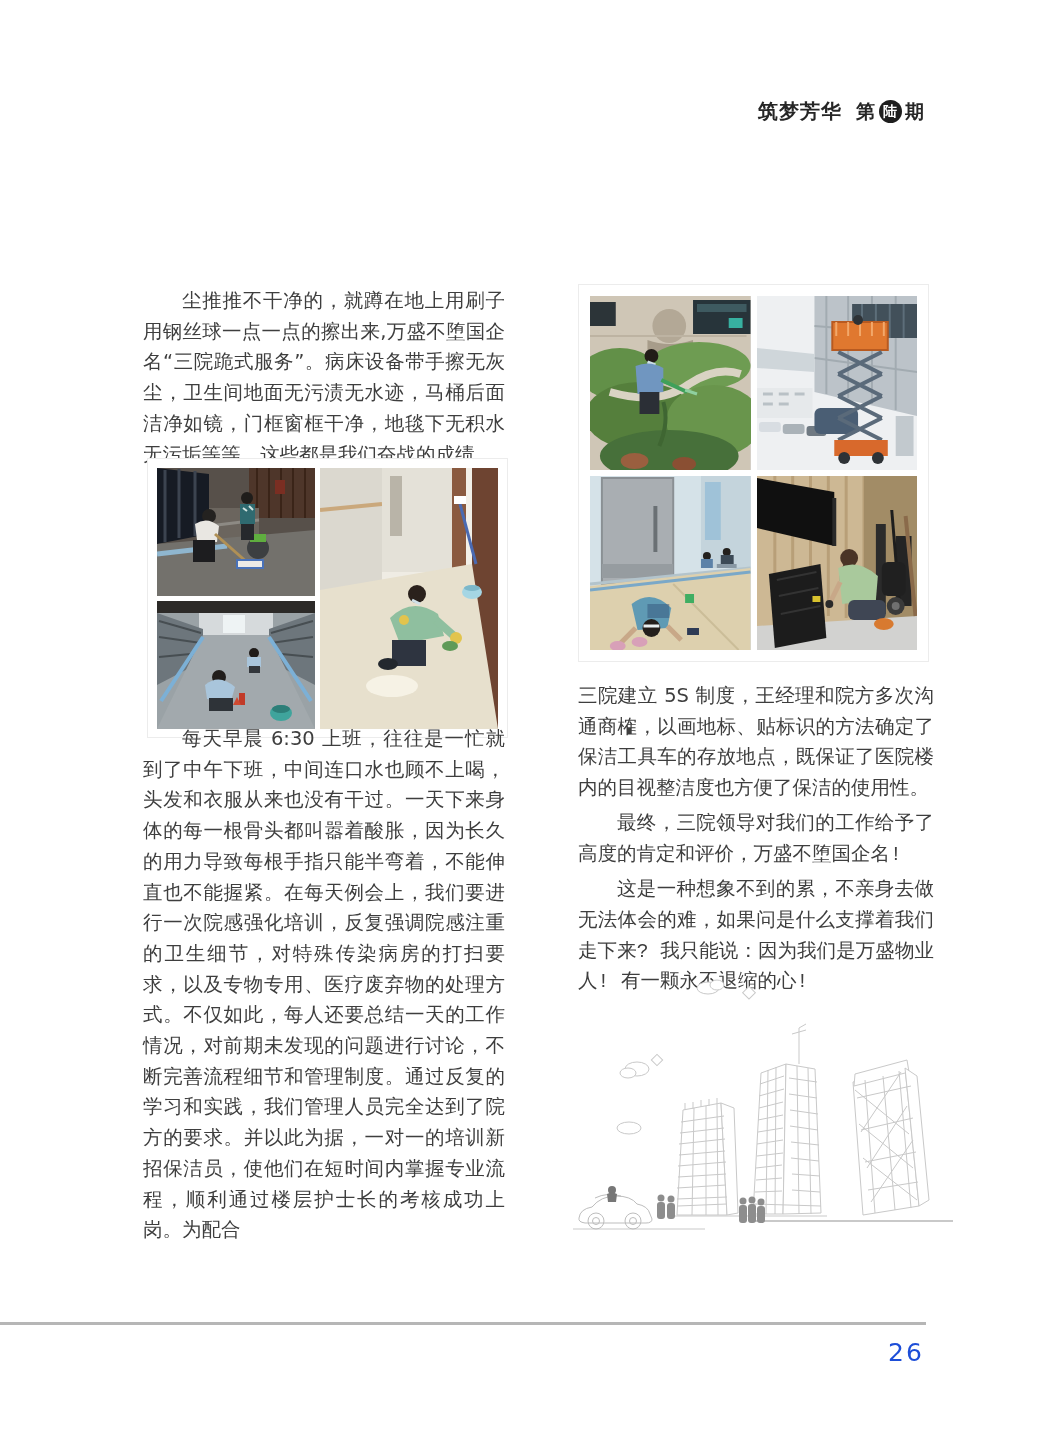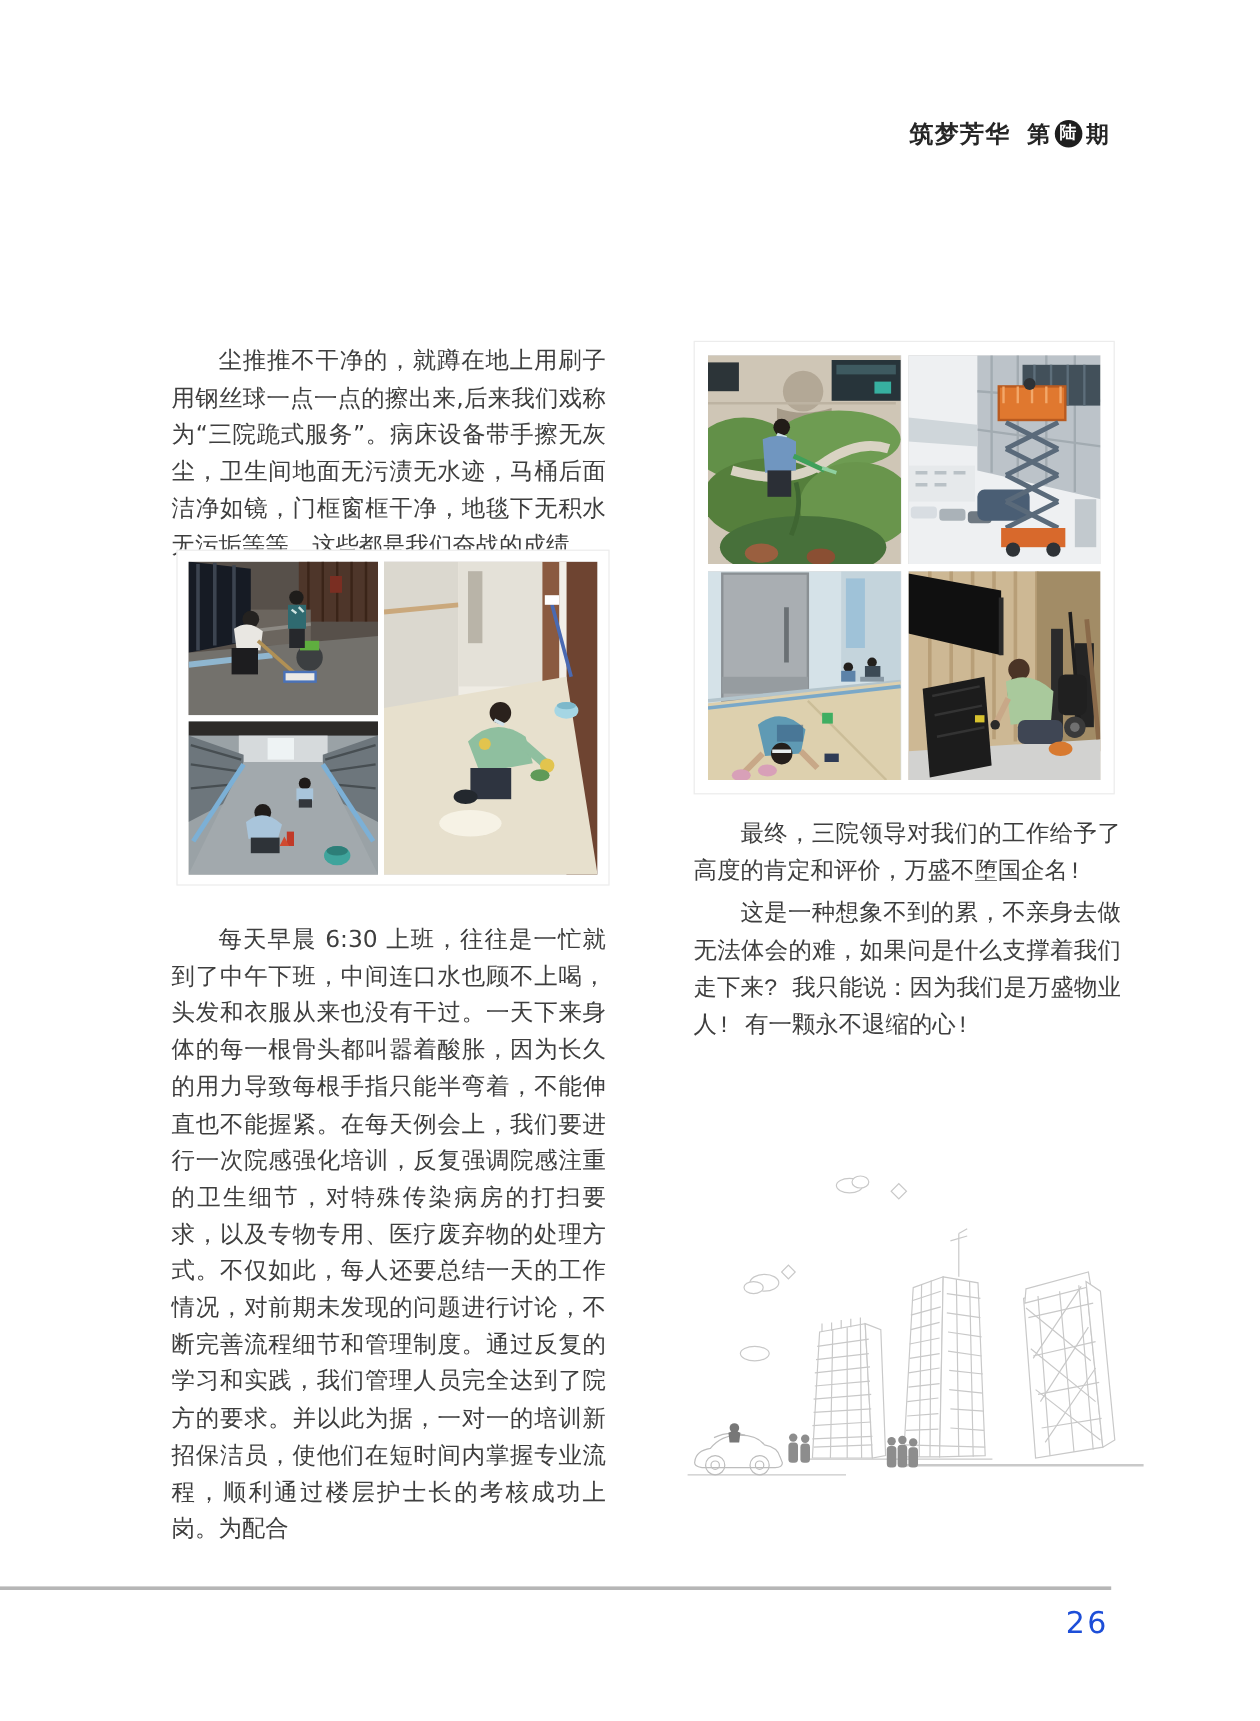--- a/index.html
+++ b/index.html
@@ -20,21 +20,21 @@
     background:#1e1e1e; color:#ffffff; font-size:14px; line-height:23px;
     text-align:center; font-weight:700;
   }
   
   .para{
     position:absolute; left:143px; width:362px;
     font-size:19.5px; line-height:30.7px; text-align:justify;
     text-indent:2em; margin:0; color:#3e3e3e;
   }
   .para-1{top:286px;}
-  .para-2{top:768px;}
+  .para-2{top:724px;}
   .right-text{
     position:absolute; left:578px; top:681px; width:356px;
     font-size:19.5px; line-height:30.7px; text-align:justify; color:#3e3e3e;
   }
   .right-text p{margin:0 0 5px 0;}
   .right-text p.indent{text-indent:2em;font-family:Liberation Mono, monospace;}
   
   .collage{
     position:absolute; background:#ffffff; border:1px solid #ececec;
     box-sizing:border-box;
@@ -63,21 +63,21 @@
 
   <div class="header">
     <span>筑梦芳华</span>
     <span class="issue">
       <span>第</span>
       <span class="issue-badge">陆</span>
       <span>期</span>
     </span>
   </div>
 
-  <p class="para para-1">尘推推不干净的，就蹲在地上用刷子用钢丝球一点一点的擦出来,后来我们戏称为“三院跪式服务”。病床设备带手擦无灰尘，卫生间地面无污渍无水迹，马桶后面洁净如镜，门框窗框干净，地毯下无积水无污垢等等，这些都是我们奋战的成绩。</p>
+  <p class="para para-1">尘推推不干净的，就蹲在地上用刷子用钢丝球一点一点的擦出来,万盛不堕国企名“三院跪式服务”。病床设备带手擦无灰尘，卫生间地面无污渍无水迹，马桶后面洁净如镜，门框窗框干净，地毯下无积水无污垢等等，这些都是我们奋战的成绩。</p>
 
   <div class="collage collage-left">
     <div class="stack">
       <div class="photo" aria-label="夜间连廊两名保洁员用平板拖把和洗地机清洁地面">
         <svg viewBox="0 0 158 128" preserveAspectRatio="none">
           <rect width="158" height="128" fill="#57504a"></rect>
           <polygon points="0,0 52,6 52,66 0,76" fill="#161b24"></polygon>
           <path d="M8,2 8,74 M22,1 22,70 M38,3 38,68" stroke="#3c4450" stroke-width="3" fill="none"></path>
           <rect x="92" y="0" width="66" height="50" fill="#4e362a"></rect>
           <path d="M100,0 100,50 M112,0 112,50 M124,0 124,50 M136,0 136,50 M148,0 148,50" stroke="#3a2418" stroke-width="2"></path>
@@ -265,20 +265,21 @@
         <path d="M84,106 L74,126" stroke="#c8a888" stroke-width="5"></path>
         <circle cx="73" cy="128" r="4" fill="#2a2a2a"></circle>
         <rect x="126" y="86" width="24" height="34" rx="6" fill="#202020"></rect>
         <circle cx="140" cy="130" r="9" fill="#3a3a3a"></circle>
         <circle cx="140" cy="130" r="4" fill="#707070"></circle>
       </svg>
     </div>
   </div>
 
   <div class="right-text">
+    <p>三院建立 5S 制度，王经理和院方多次沟通商榷，以画地标、贴标识的方法确定了保洁工具车的存放地点，既保证了医院楼内的目视整洁度也方便了保洁的使用性。</p>
     <p class="indent">最终，三院领导对我们的工作给予了高度的肯定和评价，万盛不堕国企名!</p>
     <p class="indent">这是一种想象不到的累，不亲身去做无法体会的难，如果问是什么支撑着我们走下来? 我只能说：因为我们是万盛物业人! 有一颗永不退缩的心!</p>
   </div>
 
   <div class="illustration" aria-label="城市楼宇线稿插画（汽车与行人）">
     <svg viewBox="0 0 392 280">
       <g stroke="#c9c9c9" stroke-width="1" fill="#ffffff">
 
         <ellipse cx="143" cy="16" rx="11" ry="6"></ellipse>
         <ellipse cx="152" cy="13" rx="7" ry="5"></ellipse>

